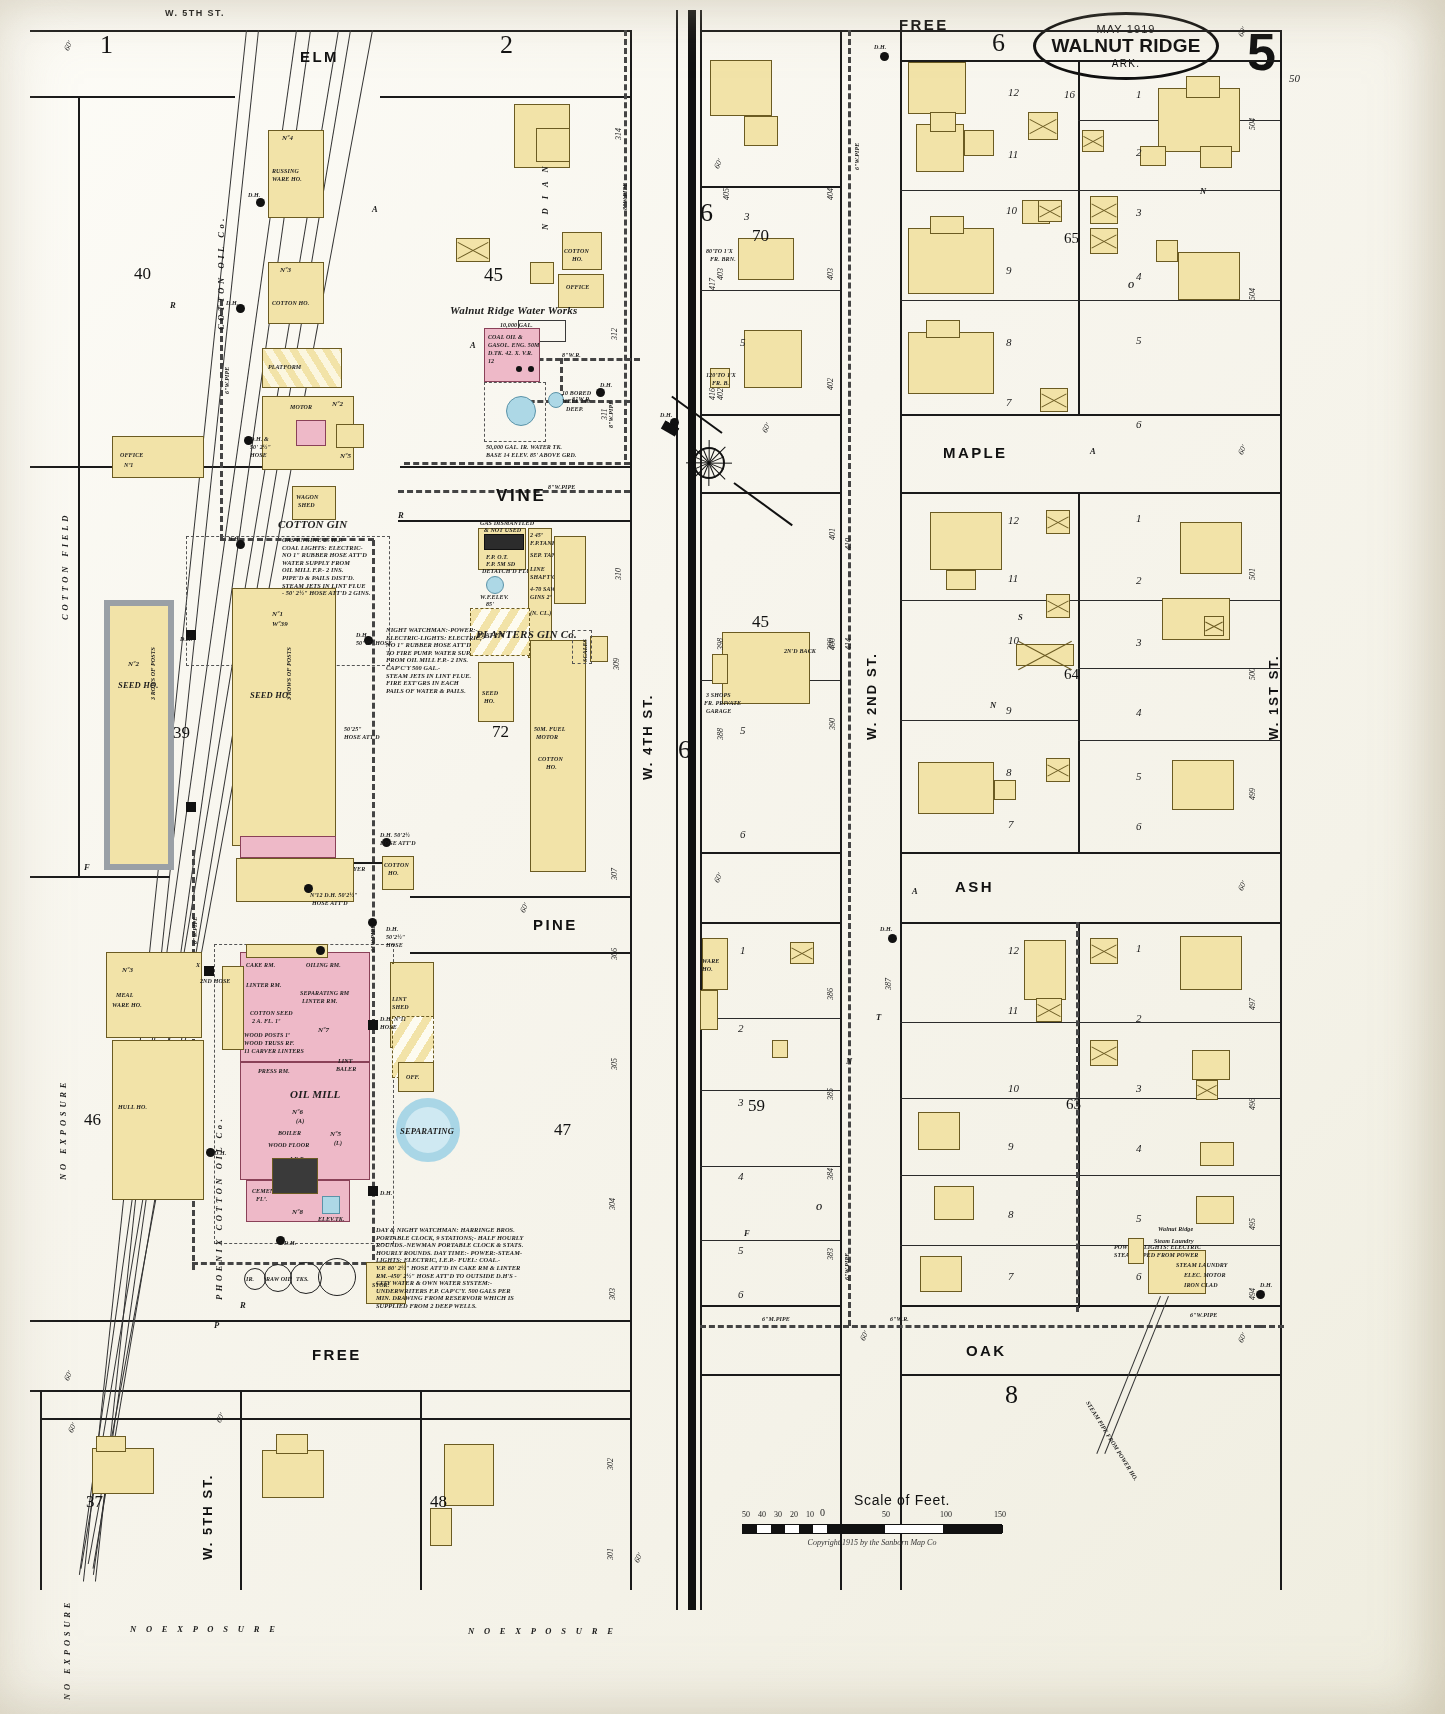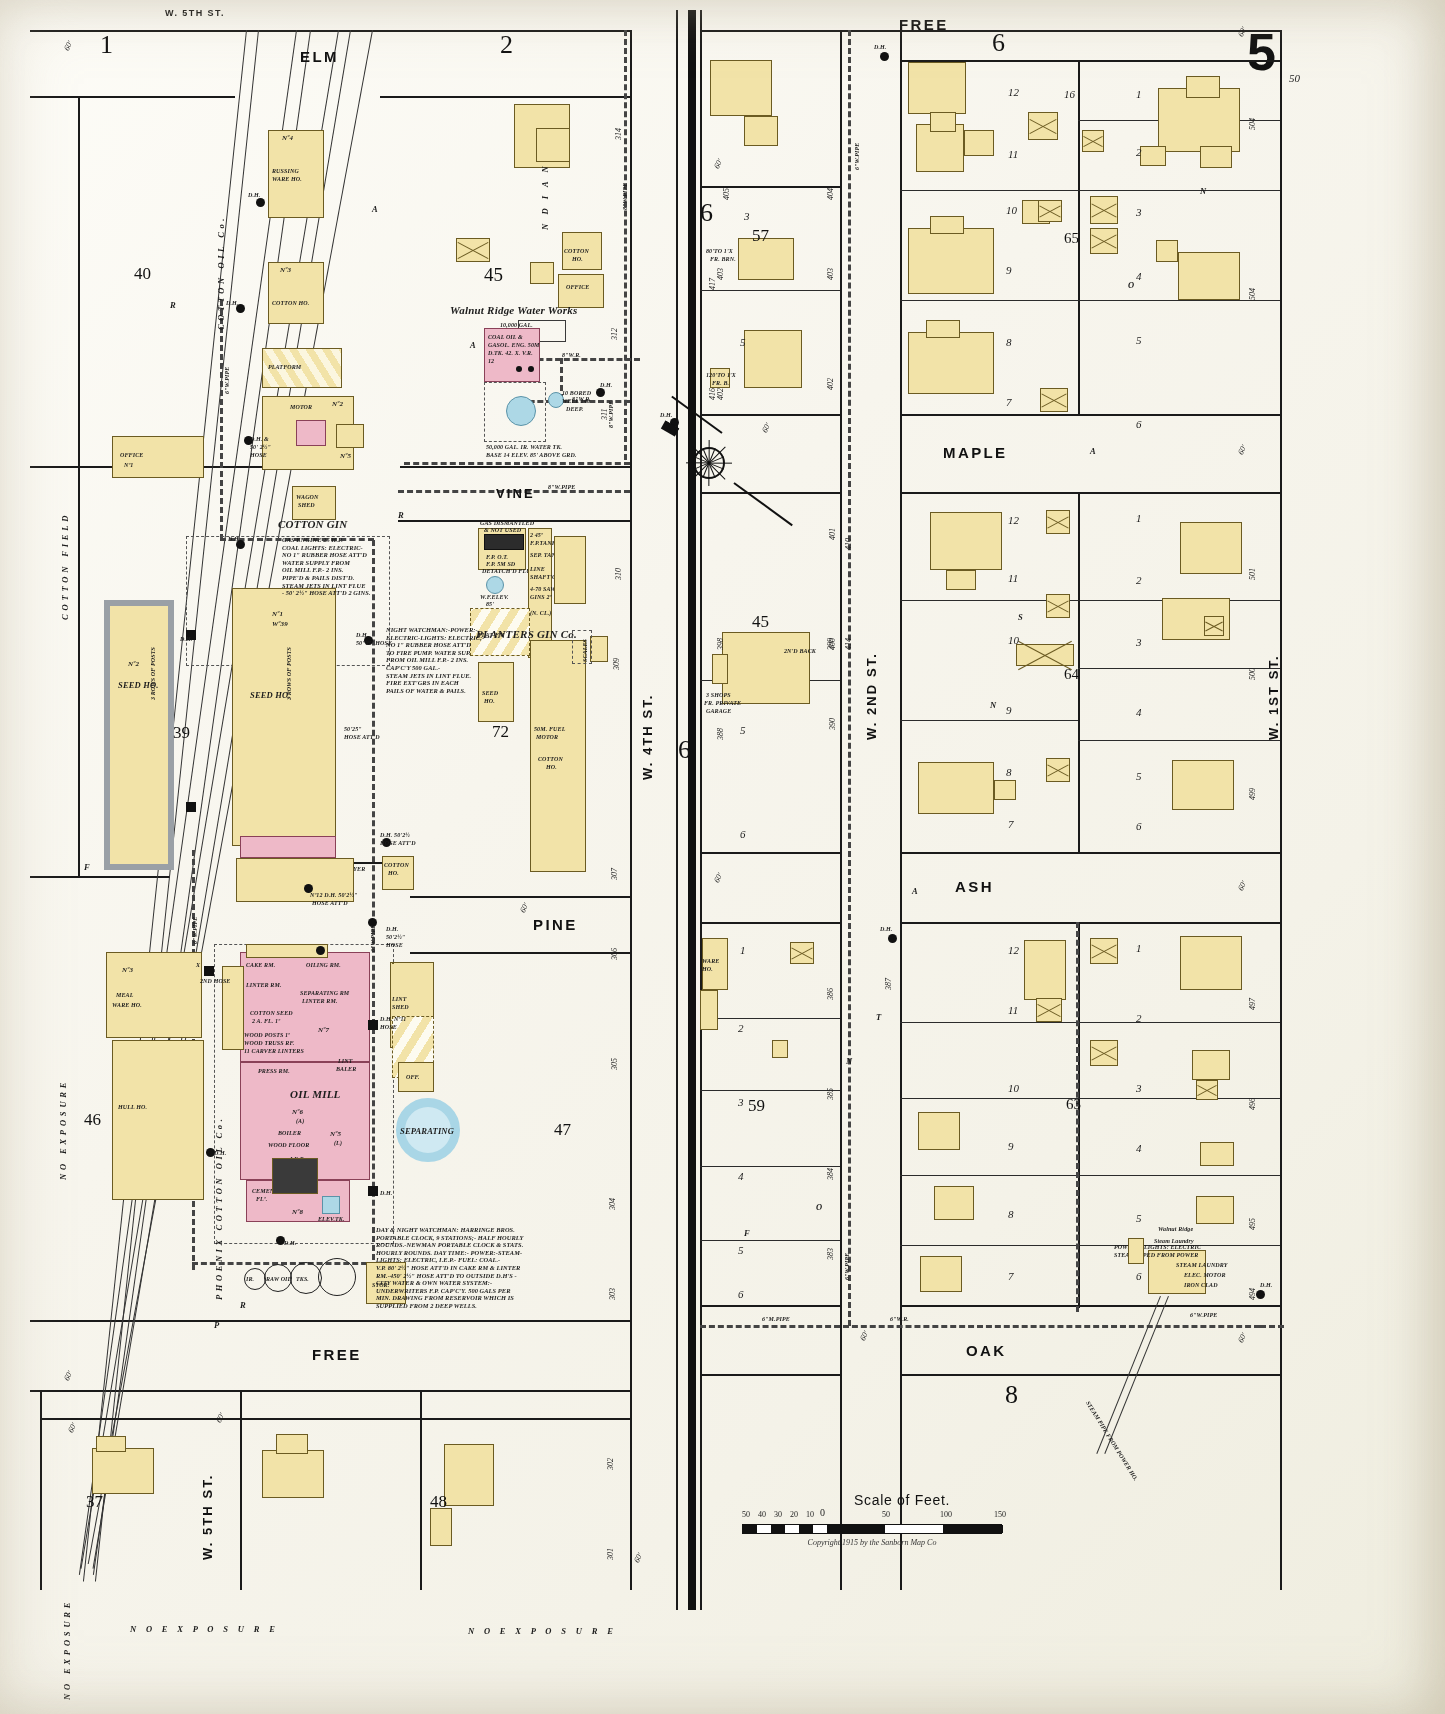--- a/index.html
+++ b/index.html
@@ -113,20 +113,25 @@
 
   .vtxt{transform-origin:left top;}
   .circleo{position:absolute;border:1.3px solid #222;border-radius:50%;}
 </style>
 </head>
 <body>
 
 <div id="sheet">
   <div id="paper"></div>
 
+  <div id="cartouche">
+    <div id="cart-date">MAY  1919</div>
+    <div id="cart-city">WALNUT RIDGE</div>
+    <div id="cart-state">ARK.</div>
+  </div>
   <div id="sheetnum">5</div>
   <div id="sheetnum-sub">50</div>
 
   <div class="ln hln" style="left:30px;top:30px;width:600px;"></div>
   <div class="ln hln" style="left:30px;top:96px;width:205px;"></div>
   <div class="ln hln" style="left:380px;top:96px;width:250px;"></div>
 
   <div class="ln hln" style="left:700px;top:30px;width:580px;"></div>
   <div class="ln hln" style="left:700px;top:186px;width:140px;"></div>
   <div class="ln hln" style="left:900px;top:60px;width:380px;"></div>
@@ -595,40 +600,40 @@
   </div>
 
   <div class="needle" style="left:660px;top:432px;width:62px;height:2px;transform:rotate(36deg);transform-origin:right center;"></div>
   <div class="needle" style="left:734px;top:482px;width:72px;height:2px;transform:rotate(36deg);transform-origin:left center;"></div>
   <div class="needle" style="left:662px;top:424px;width:0;height:0;border-left:16px solid transparent;border-right:0;border-top:9px solid #111;transform:rotate(30deg);"></div>
 
   <div class="stname" style="left:165px;top:8px;font-size:9px;">W. 5TH ST.</div>
   <div class="stname" style="left:300px;top:48px;font-size:15px;">ELM</div>
   <div class="stname" style="left:899px;top:16px;font-size:15px;">FREE</div>
   <div class="stname" style="left:943px;top:444px;font-size:15px;">MAPLE</div>
-  <div class="stname" style="left:496px;top:486px;font-size:13px;">VINE</div>
+  <div class="stname" style="left:496px;top:486px;font-size:17px;">VINE</div>
   <div class="stname" style="left:955px;top:878px;font-size:15px;">ASH</div>
   <div class="stname" style="left:533px;top:916px;font-size:15px;">PINE</div>
   <div class="stname" style="left:966px;top:1342px;font-size:15px;">OAK</div>
   <div class="stname" style="left:312px;top:1346px;font-size:15px;">FREE</div>
 
   <div class="stname v" style="left:640px;top:780px;font-size:13px;transform:rotate(-90deg);">W. 4TH ST.</div>
   <div class="stname v" style="left:864px;top:740px;font-size:13px;transform:rotate(-90deg);">W. 2ND ST.</div>
   <div class="stname v" style="left:1266px;top:740px;font-size:13px;transform:rotate(-90deg);">W. 1ST ST.</div>
   <div class="stname v" style="left:200px;top:1560px;font-size:13px;transform:rotate(-90deg);">W. 5TH ST.</div>
 
   <div class="blknum" style="left:100px;top:30px;font-size:26px;">1</div>
   <div class="blknum" style="left:500px;top:30px;font-size:26px;">2</div>
   <div class="blknum" style="left:992px;top:28px;font-size:26px;">6</div>
   <div class="blknum" style="left:700px;top:198px;font-size:26px;">6</div>
   <div class="blknum" style="left:678px;top:735px;font-size:26px;">6</div>
   <div class="blknum" style="left:1005px;top:1380px;font-size:26px;">8</div>
   <div class="blknum" style="left:134px;top:264px;font-size:17px;">40</div>
   <div class="blknum" style="left:484px;top:264px;font-size:19px;">45</div>
-  <div class="blknum" style="left:752px;top:226px;font-size:17px;">57</div>
+  <div class="blknum" style="left:752px;top:226px;font-size:17px;">70</div>
   <div class="blknum" style="left:1064px;top:230px;font-size:15px;">65</div>
   <div class="blknum" style="left:173px;top:723px;font-size:17px;">39</div>
   <div class="blknum" style="left:492px;top:722px;font-size:17px;">72</div>
   <div class="blknum" style="left:752px;top:612px;font-size:17px;">45</div>
   <div class="blknum" style="left:1064px;top:666px;font-size:15px;">64</div>
   <div class="blknum" style="left:84px;top:1110px;font-size:17px;">46</div>
   <div class="blknum" style="left:554px;top:1120px;font-size:17px;">47</div>
   <div class="blknum" style="left:748px;top:1096px;font-size:17px;">59</div>
   <div class="blknum" style="left:1066px;top:1096px;font-size:15px;">63</div>
   <div class="blknum" style="left:86px;top:1492px;font-size:17px;">37</div>

